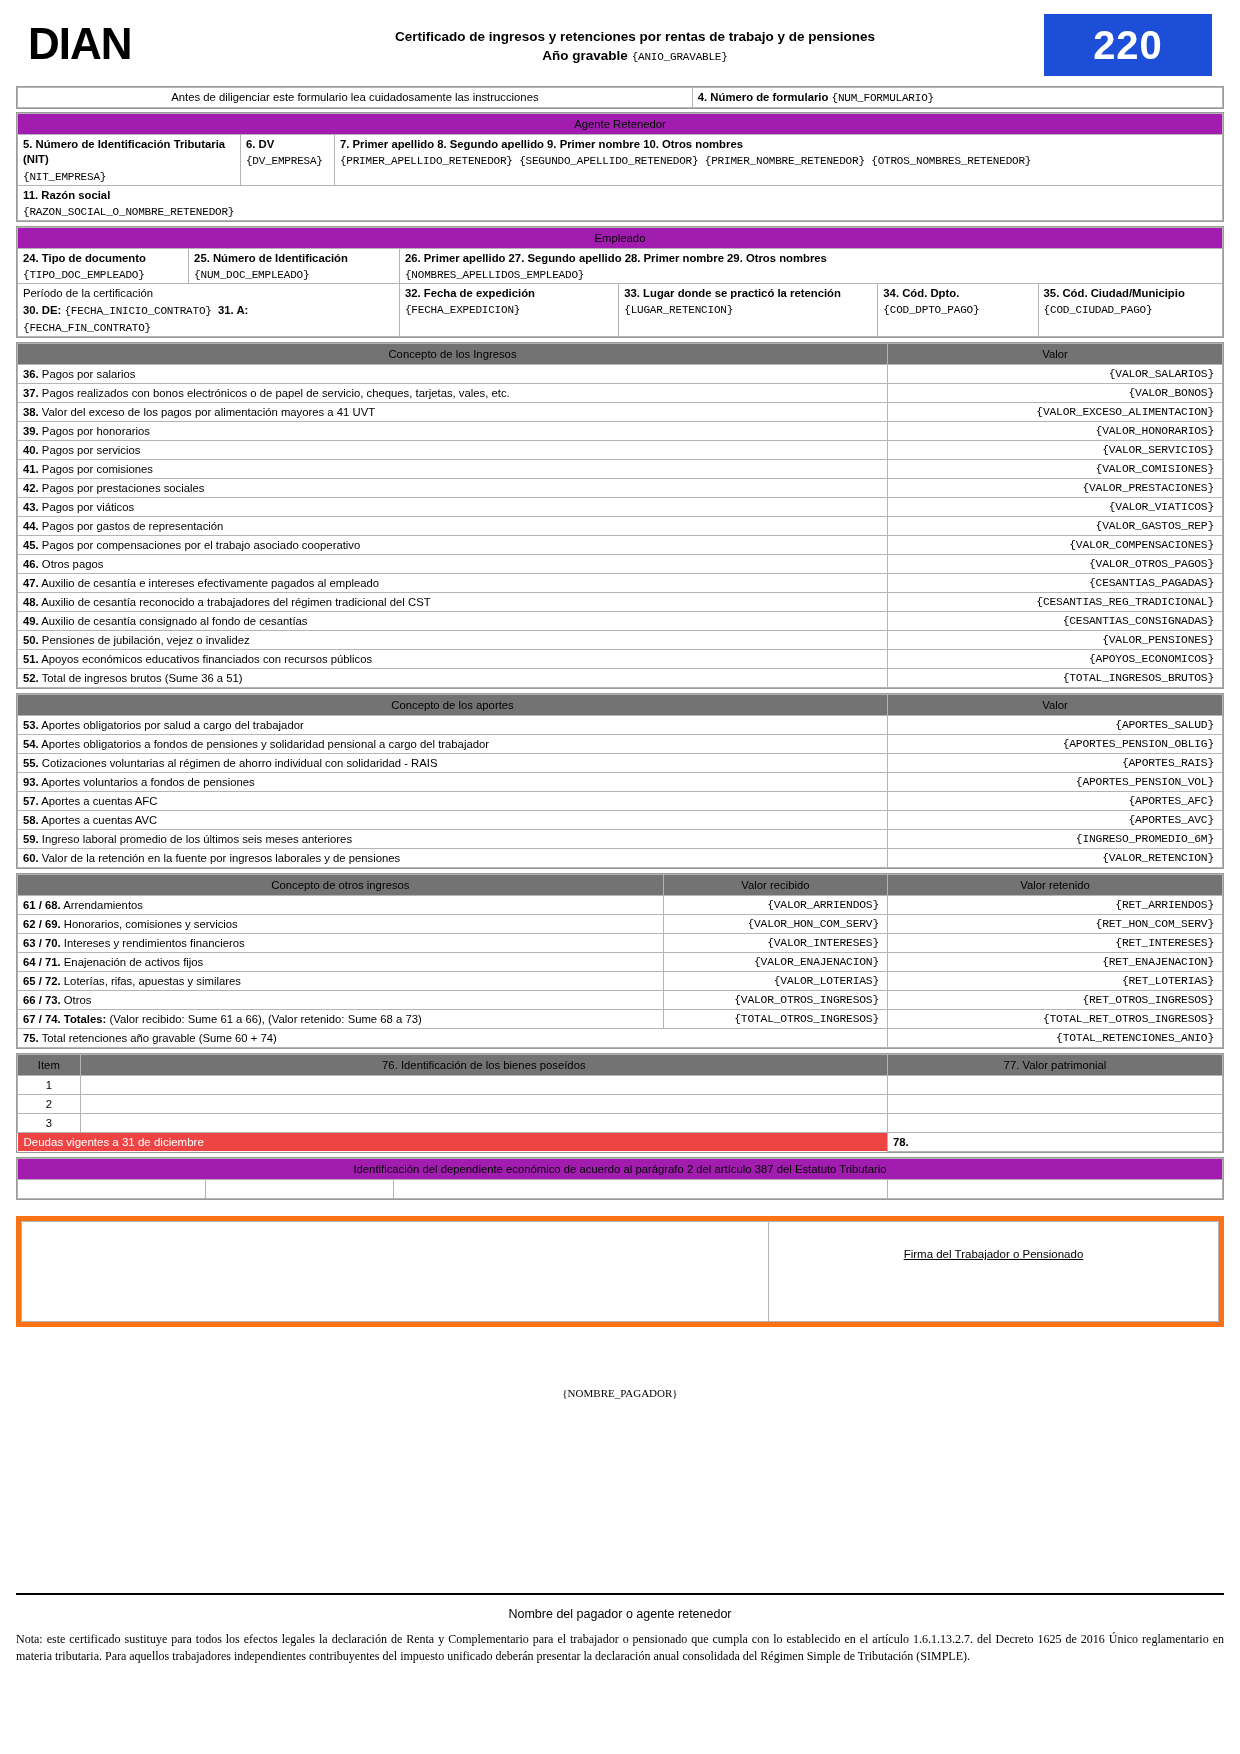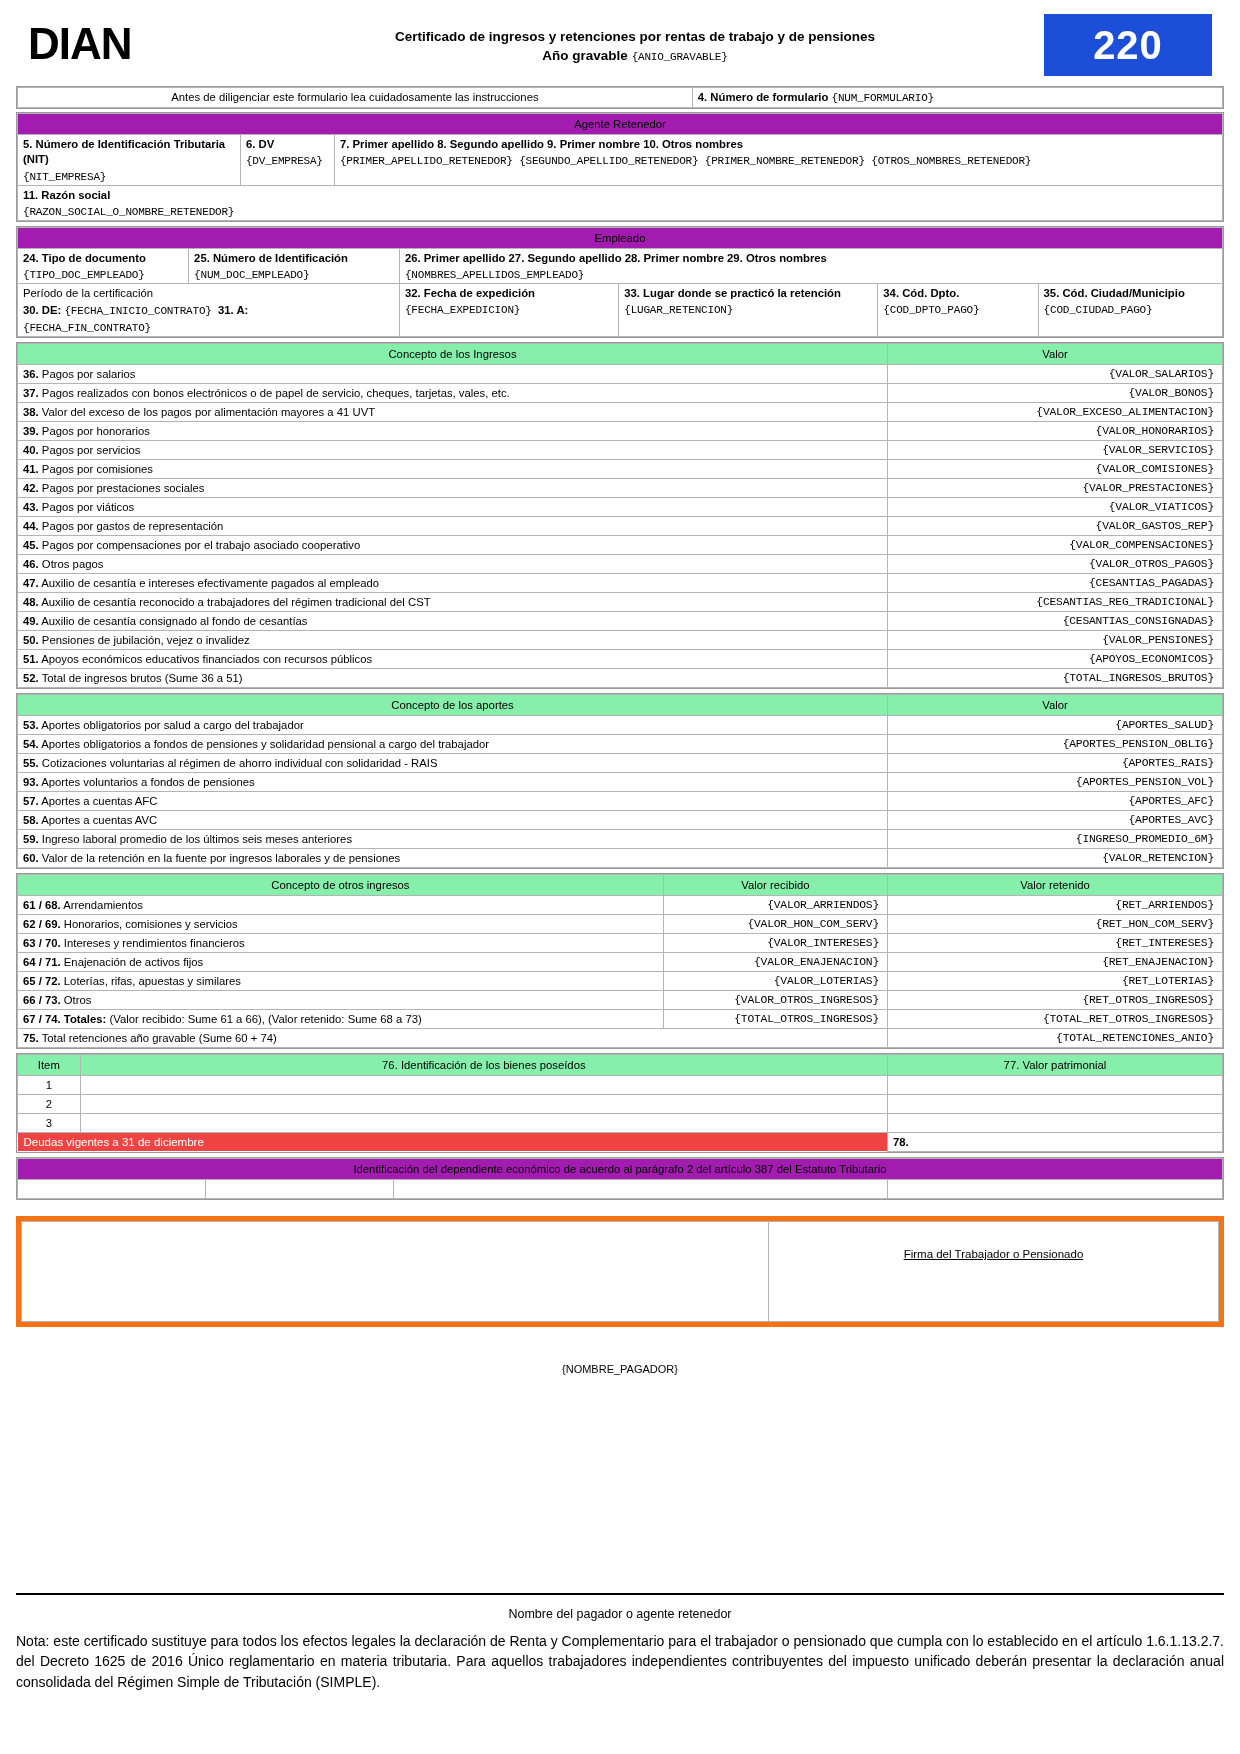--- a/index.html
+++ b/index.html
@@ -40,21 +40,21 @@
   table.t td, table.t th {
     border: 1px solid #b4b4b4;
     font-size: 11.3px; font-weight: normal;
     padding: 2px 5px; vertical-align: top; text-align: left;
   }
   .bandhead {
     background: #a21caf; text-align: center !important;
     font-weight: bold; font-size: 12.5px; padding: 4px 5px !important;
   }
   .colhead {
-    background: #86efac; text-align: center !important;
+    background: #737373; text-align: center !important;
     font-weight: bold; font-size: 12px; padding: 4px 5px !important;
   }
   .num { font-weight: bold; }
   .tok {
     font-family: "Liberation Mono", monospace;
     font-size: 11px; letter-spacing: -0.2px;
   }
   .topline { font-size: 11.3px; line-height: 1.45; }
   .valcell { text-align: right !important; vertical-align: middle !important; padding-right: 8px !important; }
   .rowcell { vertical-align: middle !important; padding: 3px 5px !important; }
@@ -78,29 +78,29 @@
   .emptyrow td { height: 19px; }
 
   
   .signblk { border: 5px solid #f97316; margin-top: 16px; text-decoration: underline; }
   .signtbl { width: 100%; border-collapse: collapse; table-layout: fixed; }
   .signtbl td { border: 1px solid #b4b4b4; height: 100px; vertical-align: top; font-size: 11.5px; }
   .signtbl td.right { text-align: center; padding-top: 26px; }
 
   
   .pagador {
-    text-align: center; margin-top: 36px;
-    font-family: Liberation Sans, sans-serif; font-size: 11px;
+    text-align: center; margin-top: 60px;
+    font-family: Liberation Serif, serif; font-size: 11px;
   }
 
   
   .footer { position: absolute; left: 16px; right: 16px; top: 1593px; }
   .footer hr { border: none; border-top: 2px solid #000; margin: 0 0 12px 0; }
   .footer .fcenter { text-align: center; font-size: 12.5px; margin-bottom: 10px; }
-  .footer .fnote { font-size: 14px; line-height: 1.45; text-align: justify; }
+  .footer .fnote { font-size: 12px; line-height: 1.45; text-align: justify; font-family: Liberation Serif, serif; }
 </style>
 </head>
 <body>
 
 <div class="page">
 
   <div class="hdr">
     <div class="hdr-logo">DIAN</div>
     <div class="hdr-title">
       <div class="l1">Certificado de ingresos y retenciones por rentas de trabajo y de pensiones</div>

